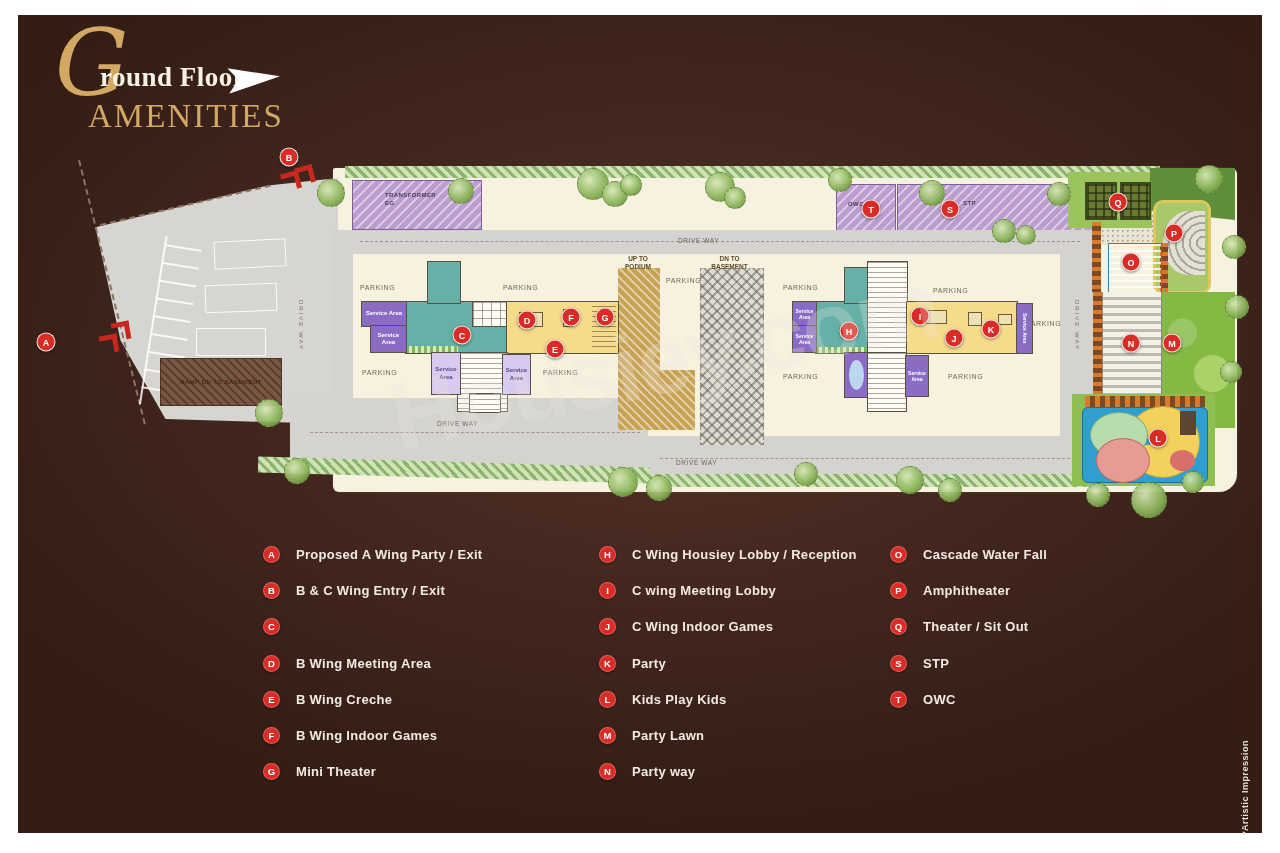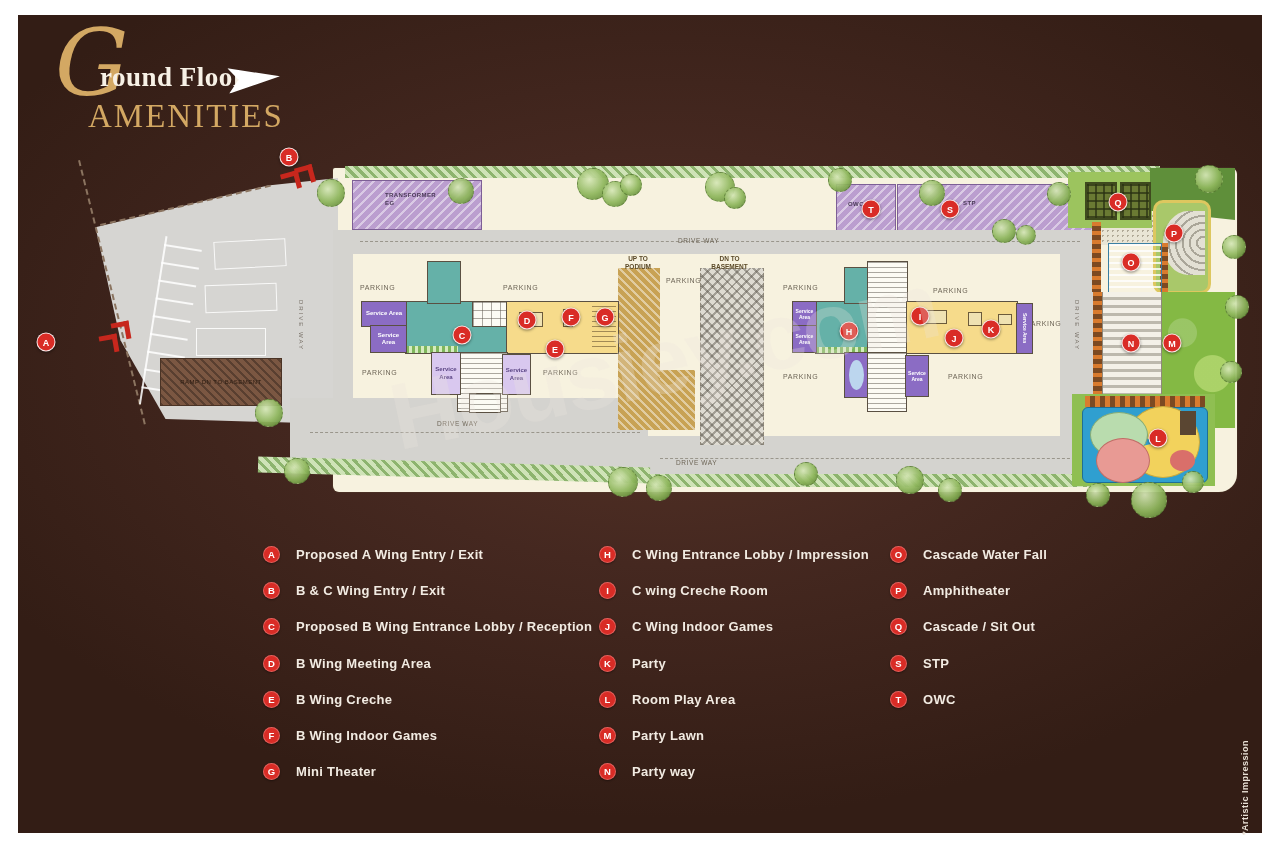--- a/index.html
+++ b/index.html
@@ -299,87 +299,86 @@
     <div class="mk" style="left: 1131px; top: 262px;">O</div>
     <div class="mk" style="left: 1174px; top: 233px;">P</div>
     <div class="mk" style="left: 1118px; top: 202px;">Q</div>
     <div class="mk" style="left: 950px; top: 209px;">S</div>
     <div class="mk" style="left: 871px; top: 209px;">T</div>
 
     <div class="watermark">Housiey.com</div>
 
     <div class="lrow" style="left:263px;top:545px;">
           <span class="badge">A</span>
-          <span class="llabel">Proposed A Wing Entry / Exit</span>
+          <span class="llabel">Proposed A Wing Party / Exit</span>
         </div>
     <div class="lrow" style="left:263px;top:581px;">
           <span class="badge">B</span>
           <span class="llabel">B &amp; C Wing Entry / Exit</span>
         </div>
     <div class="lrow" style="left:263px;top:617px;">
           <span class="badge">C</span>
-          <span class="llabel">Proposed B Wing Entrance Lobby / Reception</span>
         </div>
     <div class="lrow" style="left:263px;top:654px;">
           <span class="badge">D</span>
           <span class="llabel">B Wing Meeting Area</span>
         </div>
     <div class="lrow" style="left:263px;top:690px;">
           <span class="badge">E</span>
           <span class="llabel">B Wing Creche</span>
         </div>
     <div class="lrow" style="left:263px;top:726px;">
           <span class="badge">F</span>
           <span class="llabel">B Wing Indoor Games</span>
         </div>
     <div class="lrow" style="left:263px;top:762px;">
           <span class="badge">G</span>
           <span class="llabel">Mini Theater</span>
         </div>
 
     <div class="lrow" style="left:599px;top:545px;">
           <span class="badge">H</span>
-          <span class="llabel">C Wing Entrance Lobby / Impression</span>
+          <span class="llabel">C Wing Housiey Lobby / Reception</span>
         </div>
     <div class="lrow" style="left:599px;top:581px;">
           <span class="badge">I</span>
-          <span class="llabel">C wing Creche Room</span>
+          <span class="llabel">C wing Meeting Lobby</span>
         </div>
     <div class="lrow" style="left:599px;top:617px;">
           <span class="badge">J</span>
           <span class="llabel">C Wing Indoor Games</span>
         </div>
     <div class="lrow" style="left:599px;top:654px;">
           <span class="badge">K</span>
           <span class="llabel">Party</span>
         </div>
     <div class="lrow" style="left:599px;top:690px;">
           <span class="badge">L</span>
-          <span class="llabel">Room Play Area</span>
+          <span class="llabel">Kids Play Kids</span>
         </div>
     <div class="lrow" style="left:599px;top:726px;">
           <span class="badge">M</span>
           <span class="llabel">Party Lawn</span>
         </div>
     <div class="lrow" style="left:599px;top:762px;">
           <span class="badge">N</span>
           <span class="llabel">Party way</span>
         </div>
 
     <div class="lrow" style="left:890px;top:545px;">
           <span class="badge">O</span>
           <span class="llabel">Cascade Water Fall</span>
         </div>
     <div class="lrow" style="left:890px;top:581px;">
           <span class="badge">P</span>
           <span class="llabel">Amphitheater</span>
         </div>
     <div class="lrow" style="left:890px;top:617px;">
           <span class="badge">Q</span>
-          <span class="llabel">Cascade / Sit Out</span>
+          <span class="llabel">Theater / Sit Out</span>
         </div>
     <div class="lrow" style="left:890px;top:654px;">
           <span class="badge">S</span>
           <span class="llabel">STP</span>
         </div>
     <div class="lrow" style="left:890px;top:690px;">
           <span class="badge">T</span>
           <span class="llabel">OWC</span>
         </div>
 

